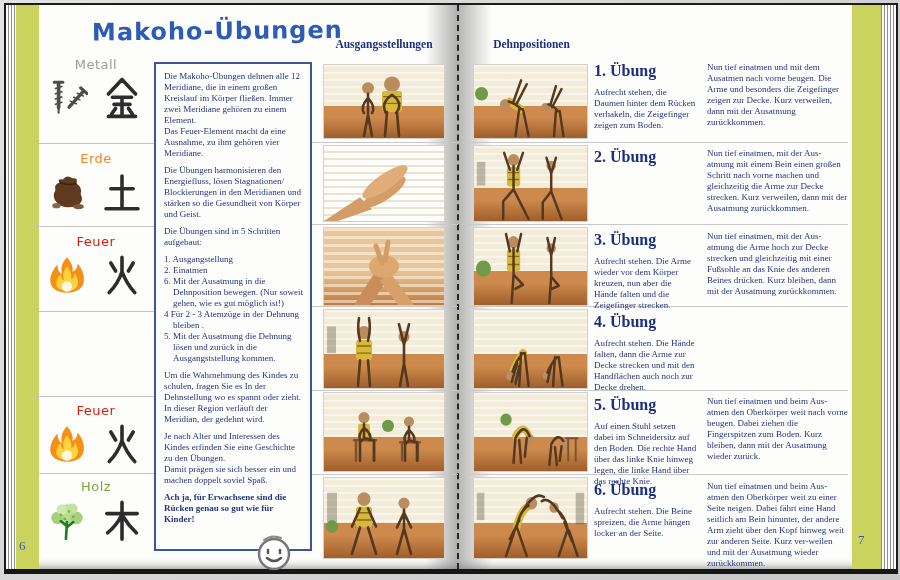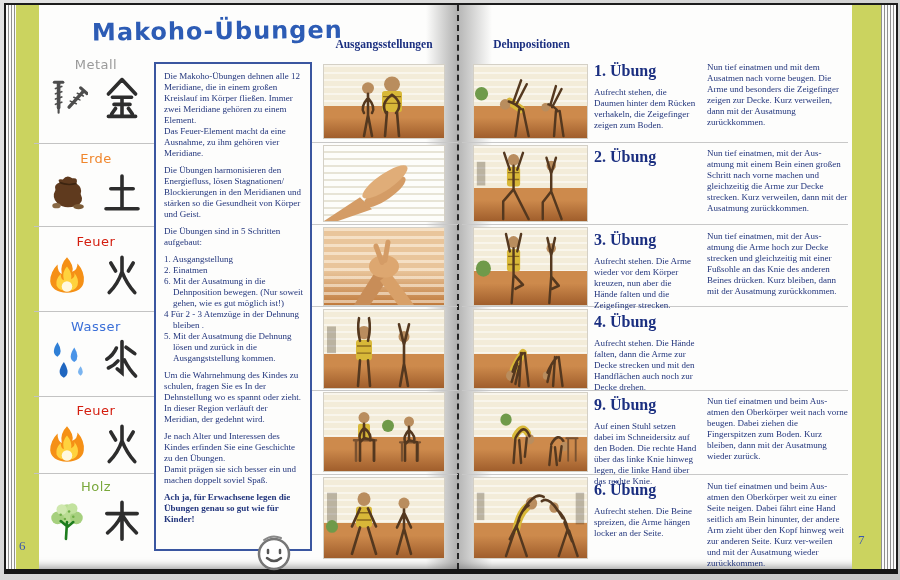--- a/index.html
+++ b/index.html
@@ -139,38 +139,20 @@
         </span>
         <span class="el-kanji" aria-label="火">
           <svg viewBox="0 0 60 60">
               <path d="M16 15 L22 25 M44 15 L38 25 M30 8 V26 M30 26 Q25 41 14 52 M30 26 Q36 41 46 52" stroke="#2d2d2d" stroke-width="4.5" fill="none" stroke-linecap="round"></path>
             </svg>
         </span>
       </div>
     </div>
     <div class="el-div" style="top:306px"></div>
 
-    <div class="el-cell" style="top:314px">
-      <div class="el-label el-wasser">Wasser</div>
-      <div class="el-row">
-        <span class="el-icon">
-          <svg viewBox="0 0 40 40">
-              <path d="M11 3 Q17 13 11 17 Q4 13 11 3 Z" fill="#2f7fd6"></path>
-              <path d="M27 8 Q33 18 27 22 Q20 18 27 8 Z" fill="#4a94e8"></path>
-              <path d="M17 22 Q24 33 17 37 Q9 33 17 22 Z" fill="#1f66c0"></path>
-              <path d="M33 26 Q37 32 33 35 Q28 32 33 26 Z" fill="#7ab4f0"></path>
-            </svg>
-        </span>
-        <span class="el-kanji" aria-label="水">
-          <svg viewBox="0 0 60 60">
-              <path d="M30 7 V46 L24 41 M23 15 Q19 24 11 29 M13 40 Q20 37 25 31 M35 14 L46 22 M33 30 Q39 42 47 50" stroke="#2d2d2d" stroke-width="4.5" fill="none" stroke-linecap="round"></path>
-            </svg>
-        </span>
-      </div>
-    </div>
     <div class="el-div" style="top:391px"></div>
 
     <div class="el-cell" style="top:398px">
       <div class="el-label el-feuer">Feuer</div>
       <div class="el-row">
         <span class="el-icon">
           <svg viewBox="0 0 40 40">
               <path d="M20 3 Q27 11 25 17 Q30 15 30 9 Q37 17 36 26 Q35 36 20 37 Q5 36 4 26 Q4 17 11 10 Q11 17 15 19 Q13 10 20 3 Z" fill="#f59016"></path>
               <path d="M20 12 Q25 18 24 24 Q28 22 27 18 Q32 24 30 30 Q28 35 20 35 Q12 35 10 30 Q9 24 14 19 Q14 24 17 25 Q15 17 20 12 Z" fill="#ffd23e"></path>
               <circle cx="20" cy="31" r="5" fill="#fff8e0"></circle>
@@ -220,21 +202,21 @@
       <div class="steps">
         <div>1. Ausgangstellung</div>
         <div>2. Einatmen</div>
         <div>6. Mit der Ausatmung in die Dehnposition bewegen. (Nur soweit gehen, wie es gut möglich ist!)</div>
         <div>4 Für 2 - 3 Atemzüge in der Dehnung bleiben .</div>
         <div>5. Mit der Ausatmung die Dehnung lösen und zurück in die Ausgangststellung kommen.</div>
       </div>
       <p>Um die Wahrnehmung des Kindes zu schulen, fragen Sie es In der Dehnstellung wo es spannt oder zieht. In dieser Region verläuft der Meridian, der gedehnt wird.</p>
       <p class="tight">Je nach Alter und Interessen des Kindes erfinden Sie eine Geschichte zu den Übungen.</p>
       <p>Damit prägen sie sich besser ein und machen doppelt soviel Spaß.</p>
-      <p class="boldnote">Ach ja, für Erwachsene legen die Übungen genau so gut wie für Kinder!</p>
+      <p class="boldnote">Ach ja, für Erwachsene sind die Rücken genau so gut wie für Kinder!</p>
     </div>
     <div class="smiley">
       <svg viewBox="0 0 40 40">
           <circle cx="20" cy="22" r="15" fill="#fff" stroke="#777" stroke-width="2.5"></circle>
           <path d="M14 18 V21 M26 18 V21" stroke="#555" stroke-width="2.5" stroke-linecap="round"></path>
           <path d="M13 26 Q20 32 27 26" stroke="#555" stroke-width="2.5" fill="none" stroke-linecap="round"></path>
           <path d="M10 8 Q18 2 27 6" stroke="#888" stroke-width="2" fill="none" stroke-linecap="round"></path>
         </svg>
     </div>
 
@@ -407,21 +389,21 @@
         </div>
     </div>
     <div class="exrow" style="top:308px">
       <div class="excol1">
         <h4>4. Übung</h4>
         <p>Aufrecht stehen. Die Hände falten, dann die Arme zur Decke strecken und mit den Handflächen auch noch zur Decke drehen.</p>
       </div>
     </div>
     <div class="exrow" style="top:391px">
       <div class="excol1">
-        <h4>9. Übung</h4>
+        <h4>5. Übung</h4>
         <p>Auf einen Stuhl setzen dabei im Schneidersitz auf den Boden. Die rechte Hand über das linke Knie hinweg legen, die linke Hand über das rechte Knie.</p>
       </div>
       <div class="excol2">
           <p>Nun tief einatmen und beim Aus-atmen den Oberkörper weit nach vorne beugen. Dabei ziehen die Fingerspitzen zum Boden. Kurz bleiben, dann mit der Ausatmung wieder zurück.</p>
         </div>
     </div>
     <div class="exrow" style="top:476px">
       <div class="excol1">
         <h4>6. Übung</h4>
         <p>Aufrecht stehen. Die Beine spreizen, die Arme hängen locker an der Seite.</p>

